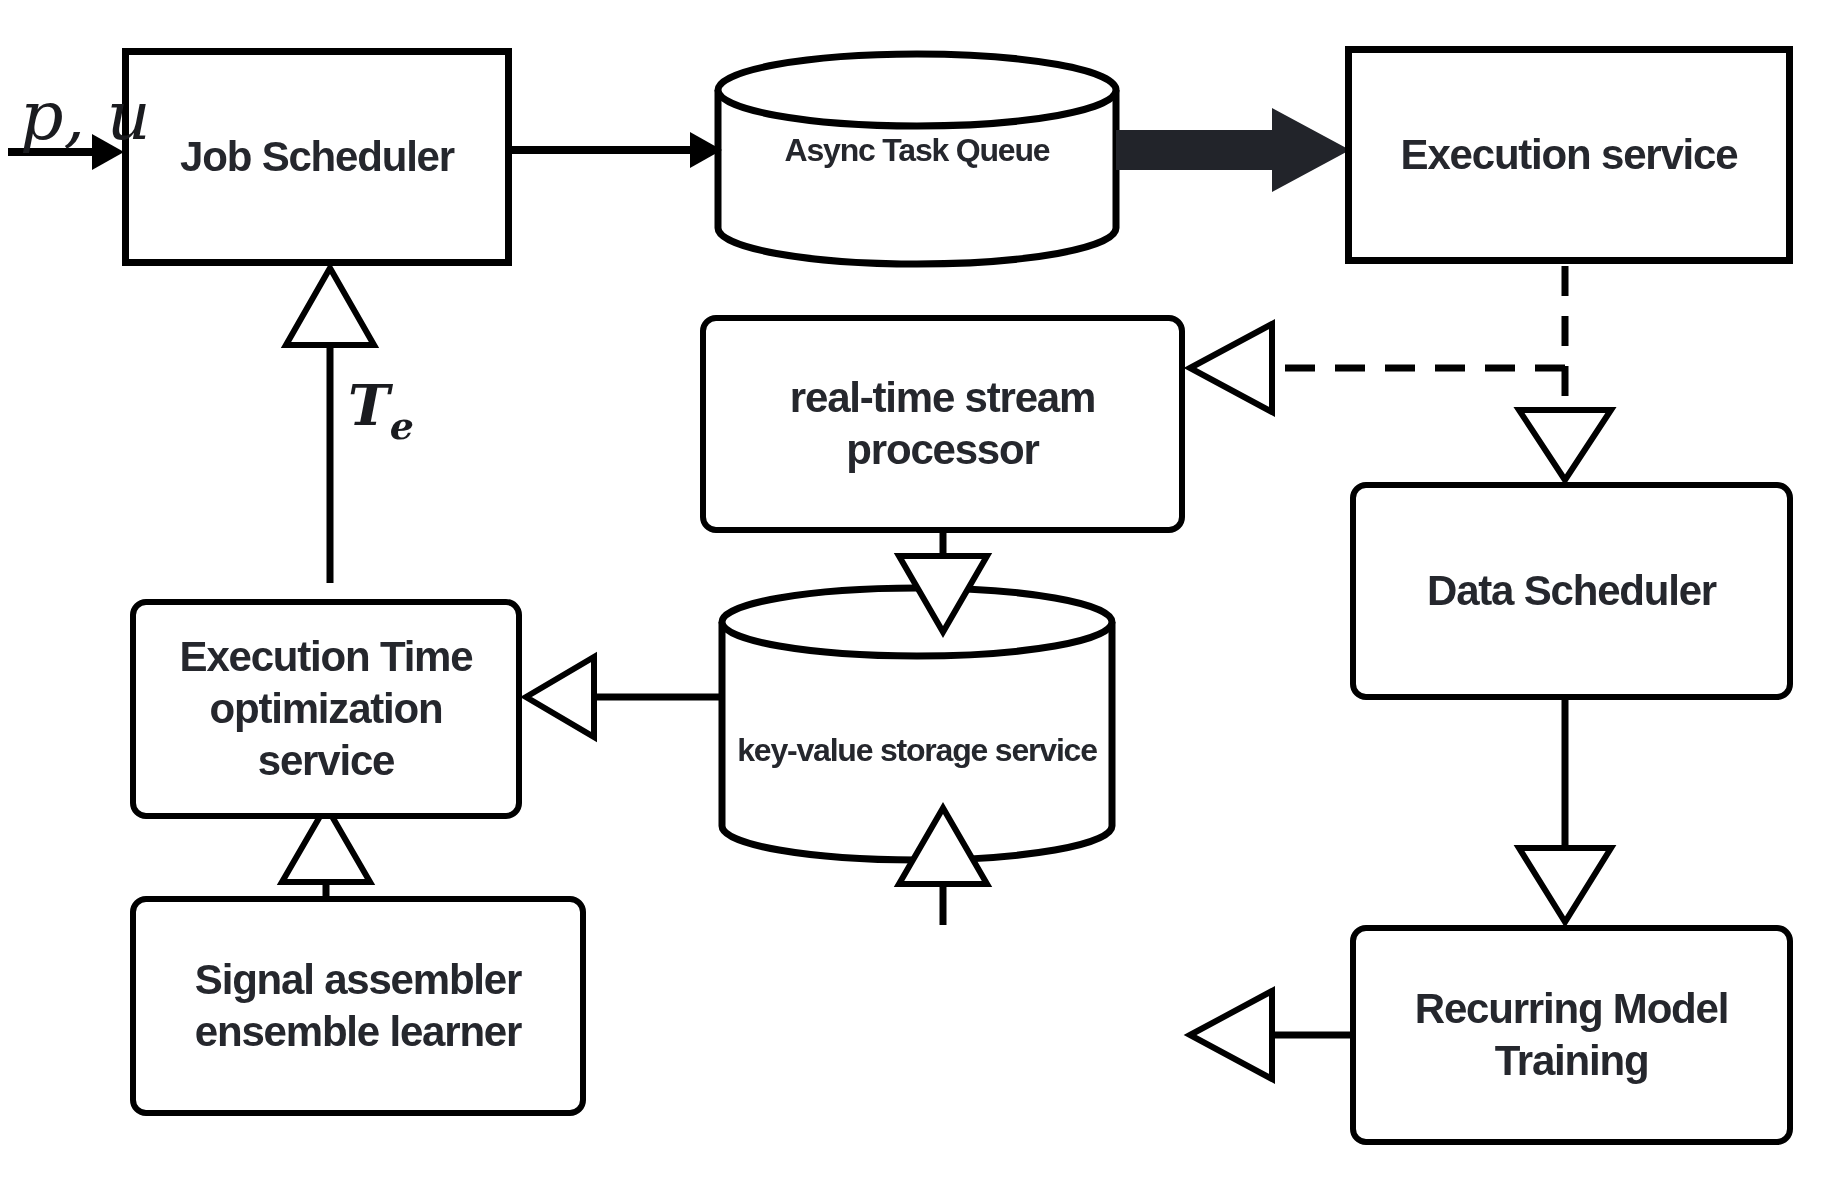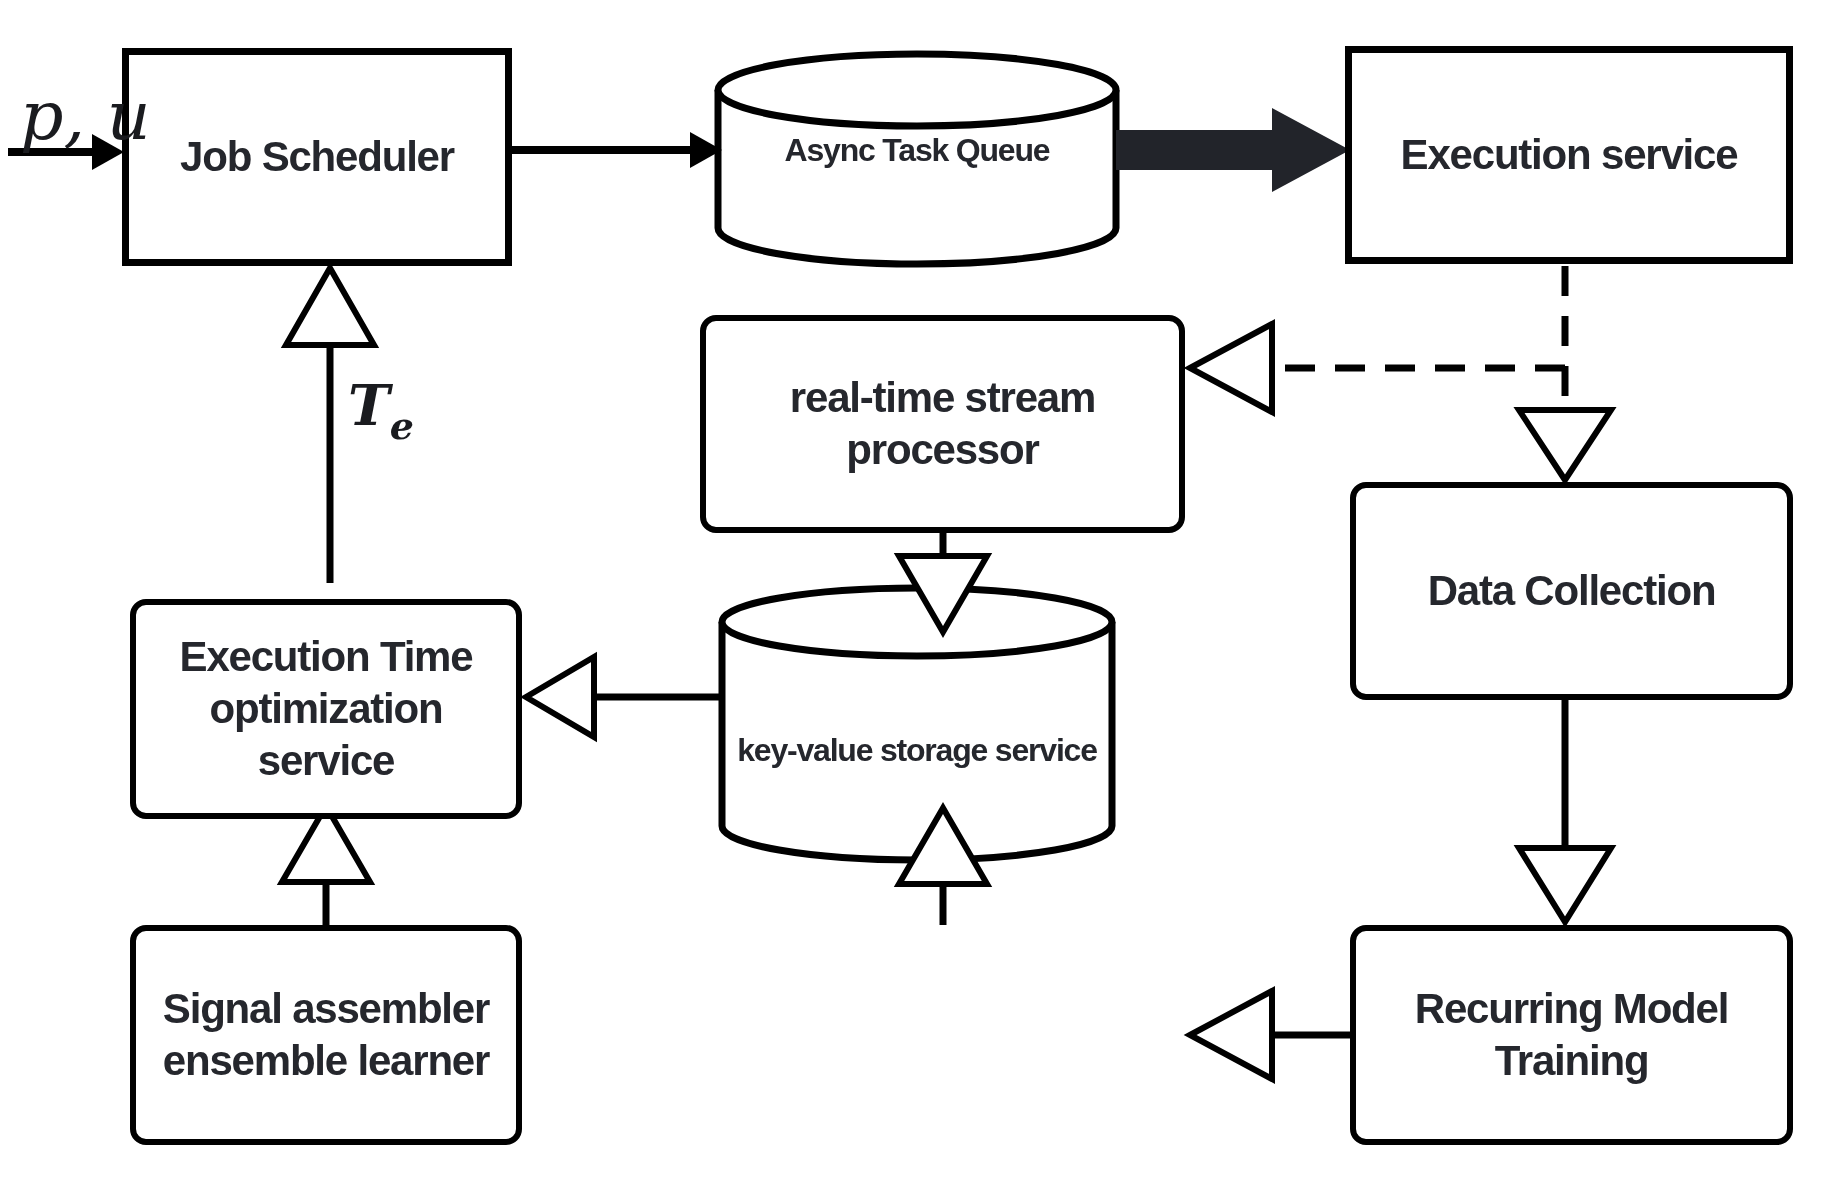--- a/index.html
+++ b/index.html
@@ -42,21 +42,21 @@
   }
   #label-pu{left:20px;top:76px;font-size:68px;}
   #label-te{left:348px;top:372px;font-size:56px;font-weight:bold;}
   #label-te .sub{font-size:38px;font-style:italic;vertical-align:-14px;}
   
   #node-job-scheduler        {left:122px; top:48px;  width:390px; height:218px;}
   #node-execution-service    {left:1345px;top:46px;  width:448px; height:218px;}
   #node-realtime-processor   {left:700px; top:315px; width:485px; height:218px;}
   #node-data-collection      {left:1350px;top:482px; width:443px; height:218px;}
   #node-exec-time-opt        {left:130px; top:583px; width:392px; height:220px;margin-top:16px;}
-  #node-signal-assembler     {left:130px; top:925px; width:392px; height:220px;justify-content:center;}
+  #node-signal-assembler     {left:130px; top:896px; width:456px; height:220px;justify-content:center;}
   #node-model-inference      {left:700px; top:925px; width:485px; height:220px;}
   #node-recurring-training   {left:1350px;top:925px; width:443px; height:220px;}
   
   #cyl-label-async {left:718px; top:80px;  width:398px; height:140px;}
   #cyl-label-kv    {left:722px; top:655px; width:390px; height:190px;}
 </style>
 </head>
 <body>
 
 <div id="canvas">
@@ -113,21 +113,21 @@
 
   <div class="node sharp" id="node-execution-service">
     <span>Execution service</span>
   </div>
 
   <div class="node rounded" id="node-realtime-processor">
     <span>real-time stream processor</span>
   </div>
 
   <div class="node rounded" id="node-data-collection">
-    <span>Data Collection</span>
+    <span>Data Scheduler</span>
   </div>
 
   <div class="node rounded" id="node-exec-time-opt">
     <span>Execution Time optimization service</span>
   </div>
 
   <div class="node rounded" id="node-signal-assembler">
     <span>Signal assembler ensemble learner</span>
   </div>
 

